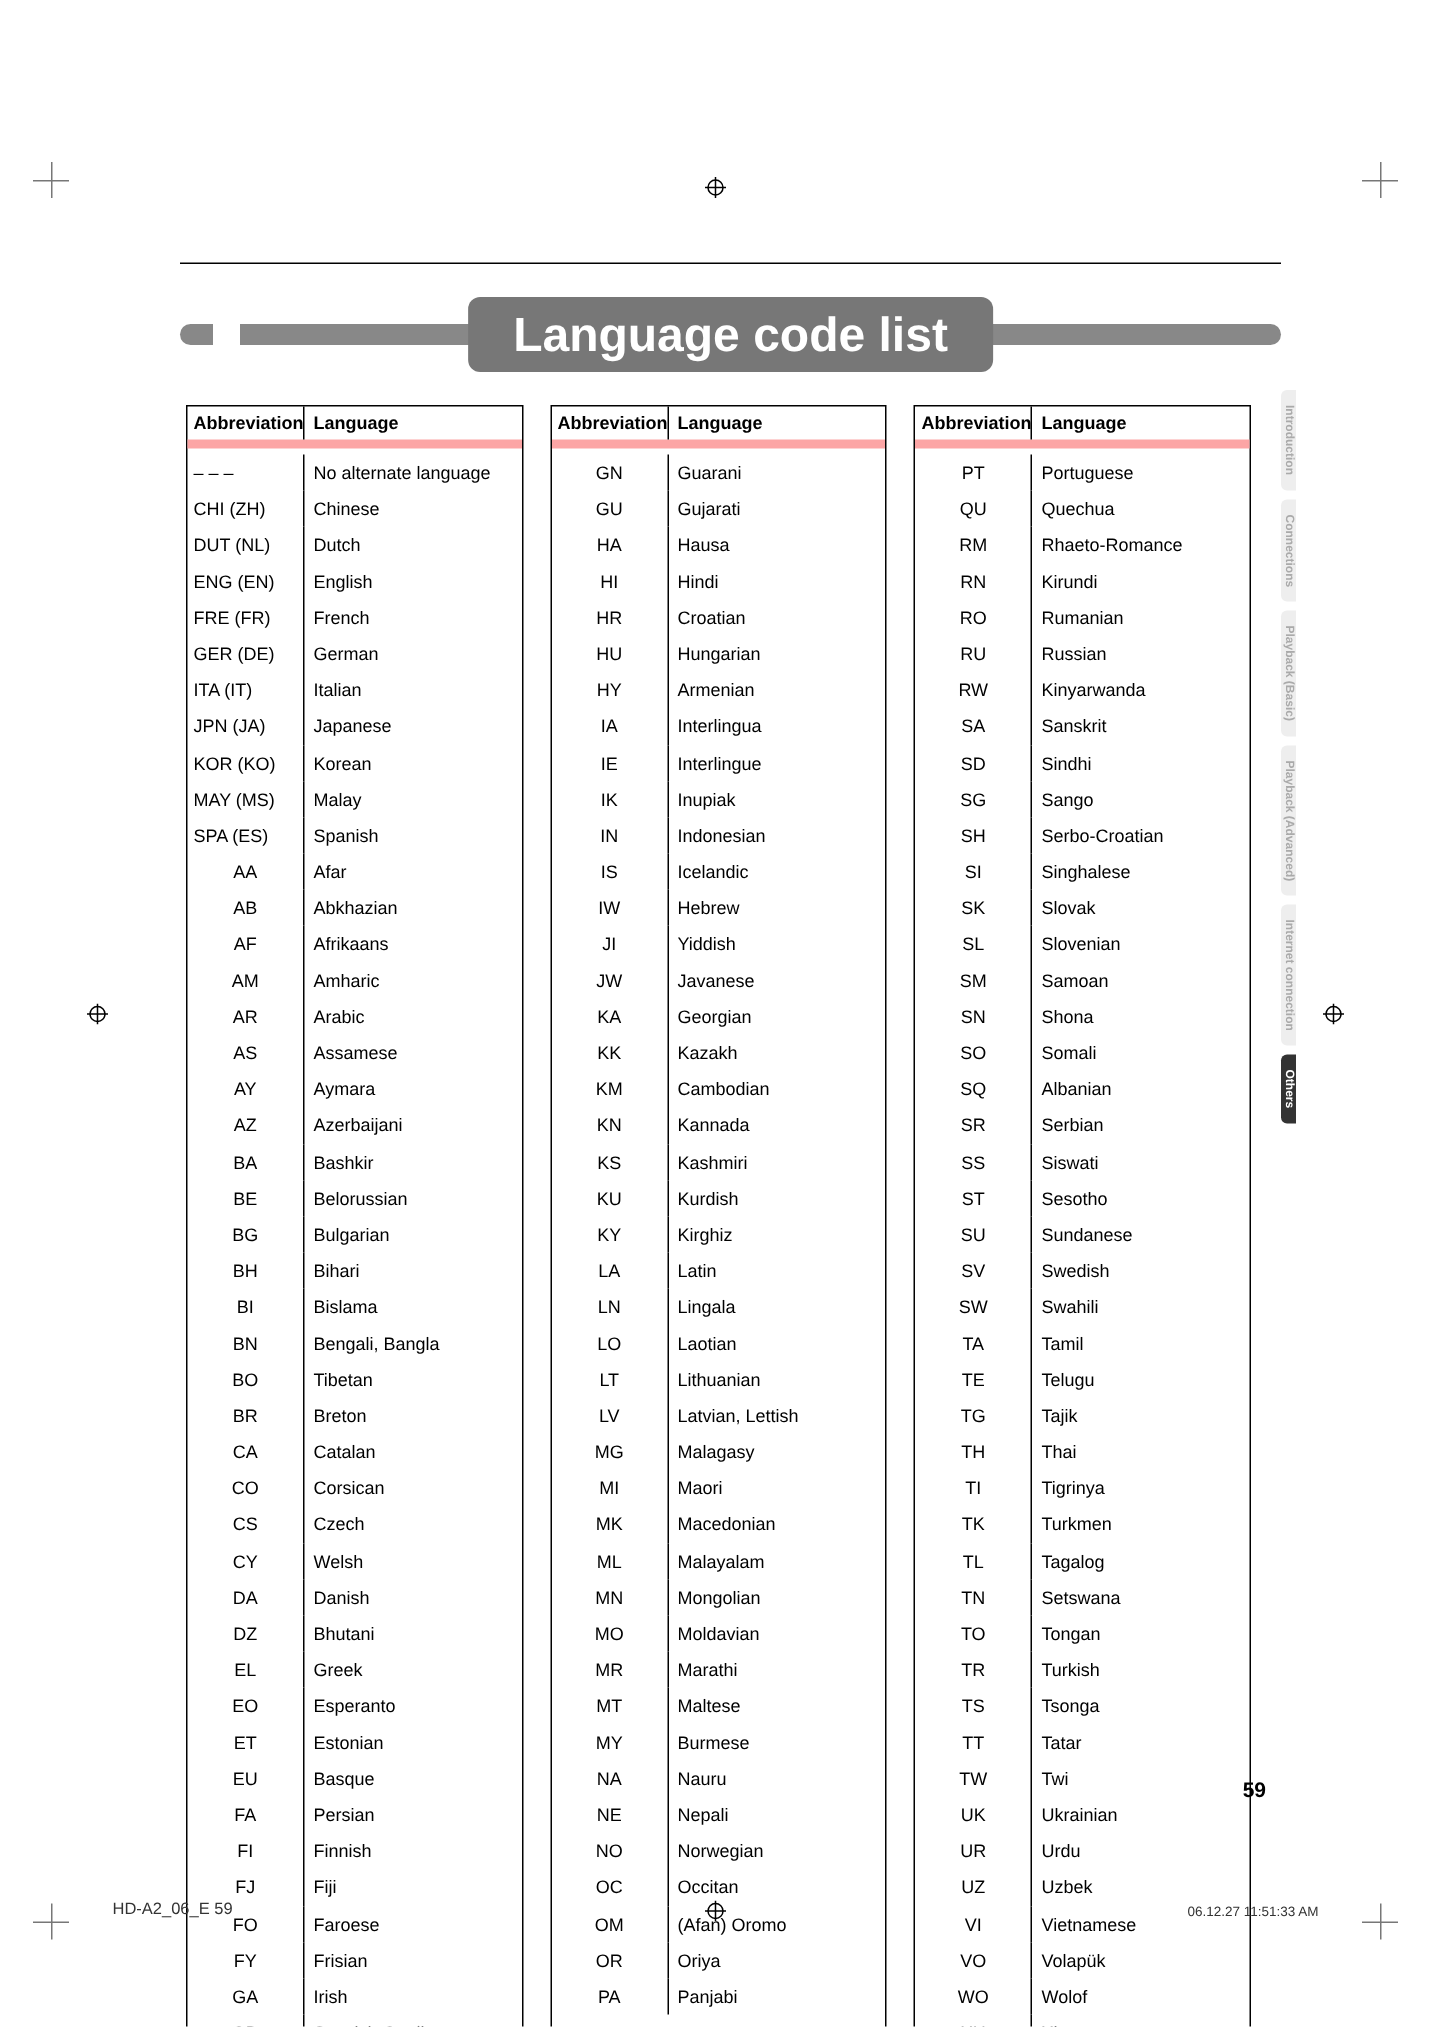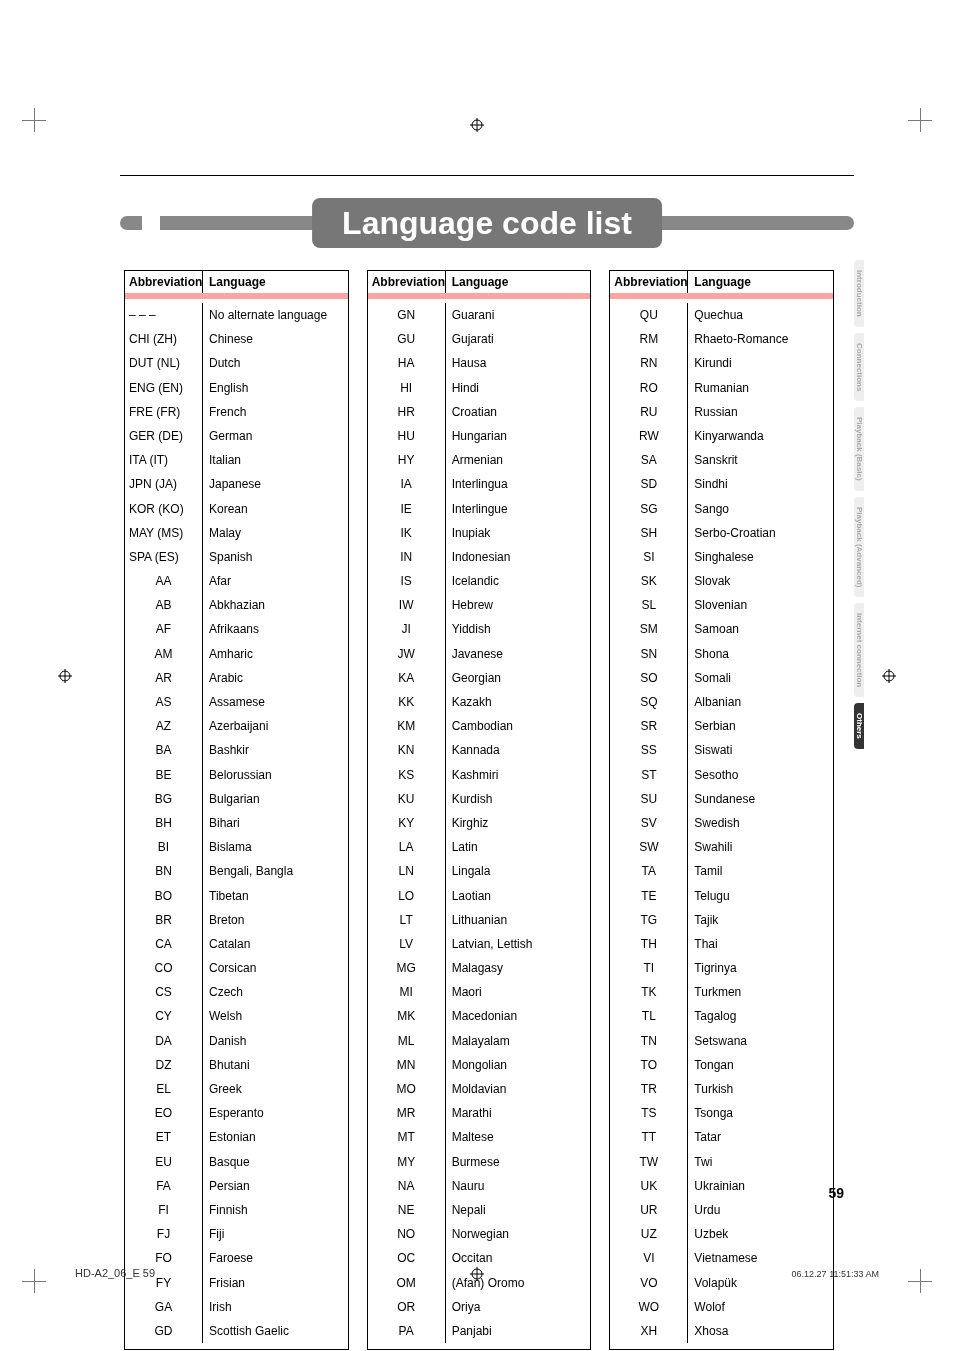--- a/index.html
+++ b/index.html
@@ -316,20 +316,24 @@
         </div>
         <div class="row">
           <div class="c-abbr">AR</div>
           <div class="c-lang">Arabic</div>
         </div>
         <div class="row">
           <div class="c-abbr">AS</div>
           <div class="c-lang">Assamese</div>
         </div>
         <div class="row">
+          <div class="c-abbr">AY</div>
+          <div class="c-lang">Aymara</div>
+        </div>
+        <div class="row">
           <div class="c-abbr">AZ</div>
           <div class="c-lang">Azerbaijani</div>
         </div>
         <div class="row">
           <div class="c-abbr">BA</div>
           <div class="c-lang">Bashkir</div>
         </div>
         <div class="row">
           <div class="c-abbr">BE</div>
           <div class="c-lang">Belorussian</div>
@@ -608,20 +612,24 @@
         </div>
       </div>
     </div>
     <div class="col">
       <div class="col-head">
         <div class="h-abbr">Abbreviation</div>
         <div class="h-lang">Language</div>
       </div>
       <div class="rows">
         <div class="row">
+          <div class="c-abbr">PT</div>
+          <div class="c-lang">Portuguese</div>
+        </div>
+        <div class="row">
           <div class="c-abbr">QU</div>
           <div class="c-lang">Quechua</div>
         </div>
         <div class="row">
           <div class="c-abbr">RM</div>
           <div class="c-lang">Rhaeto-Romance</div>
         </div>
         <div class="row">
           <div class="c-abbr">RN</div>
           <div class="c-lang">Kirundi</div>

